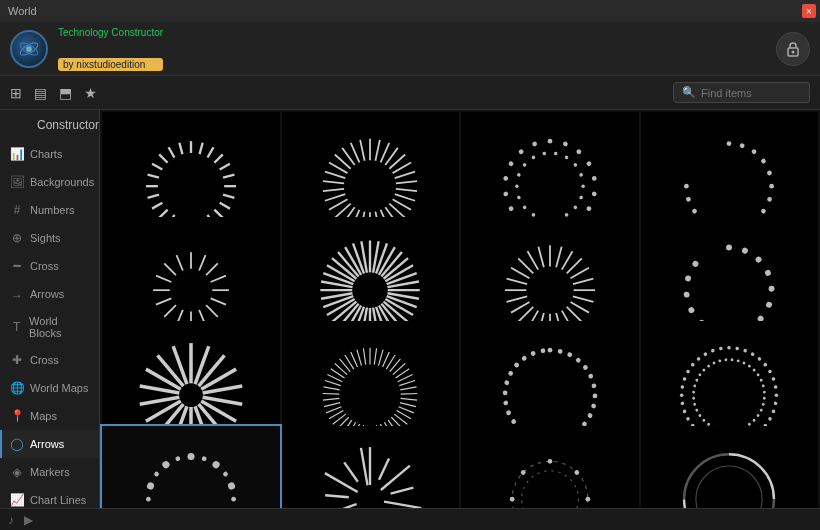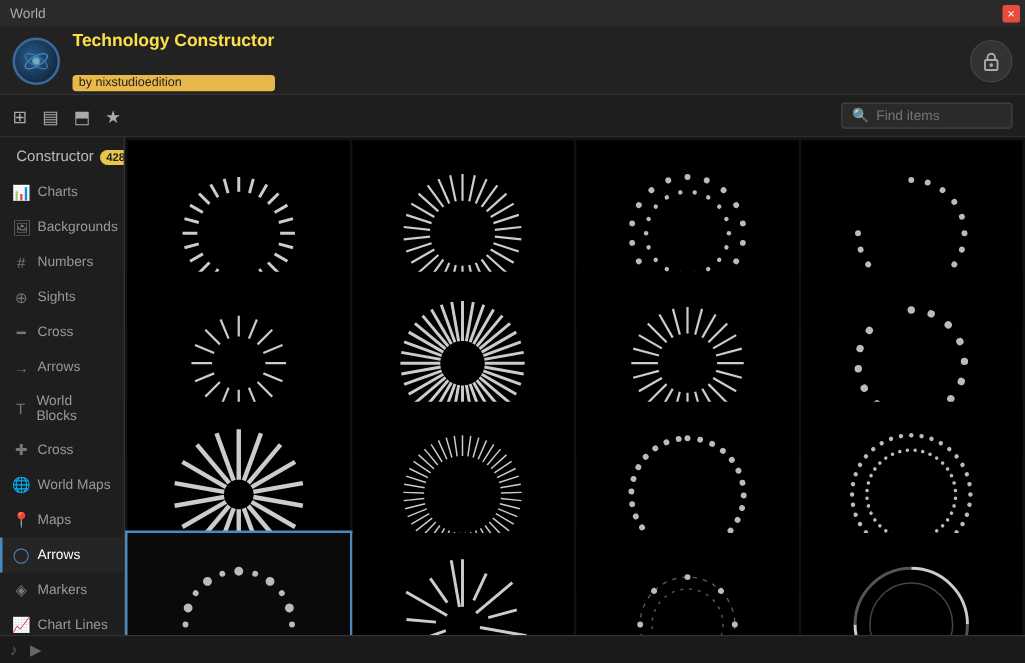--- a/index.html
+++ b/index.html
@@ -60,23 +60,23 @@
       justify-content: center;
       margin-right: 10px;
       border: 2px solid #3a6a9a;
       flex-shrink: 0;
     }
     .app-title {
       display: flex;
       flex-direction: column;
     }
     .app-title-name {
-      font-size: 14px;
-      font-weight: bold;
-      color: #fde047;
+      font-size: 10px;
+      font-weight: normal;
+      color: #22c55e;
     }
     .app-title-sub {
       font-size: 10px;
       background: #e8b84b;
       color: #222;
       border-radius: 3px;
       padding: 1px 5px;
       display: inline-block;
       margin-top: 20px;
     }
@@ -149,20 +149,21 @@
     .sidebar::-webkit-scrollbar-track { background: #1a1a1a; }
     .sidebar::-webkit-scrollbar-thumb { background: #444; }
 
     .constructor-item {
       padding: 8px 10px;
       display: flex;
       align-items: flex-end;
       gap: 3px;
       cursor: pointer;
       color: #bbb;
+      margin-left: 24px;
     }
     .constructor-badge {
       background: #e8c44a;
       color: #222;
       border-radius: 8px;
       padding: 1px 5px;
       font-size: 9px;
       font-weight: bold;
       margin-left: 2px;
     }

